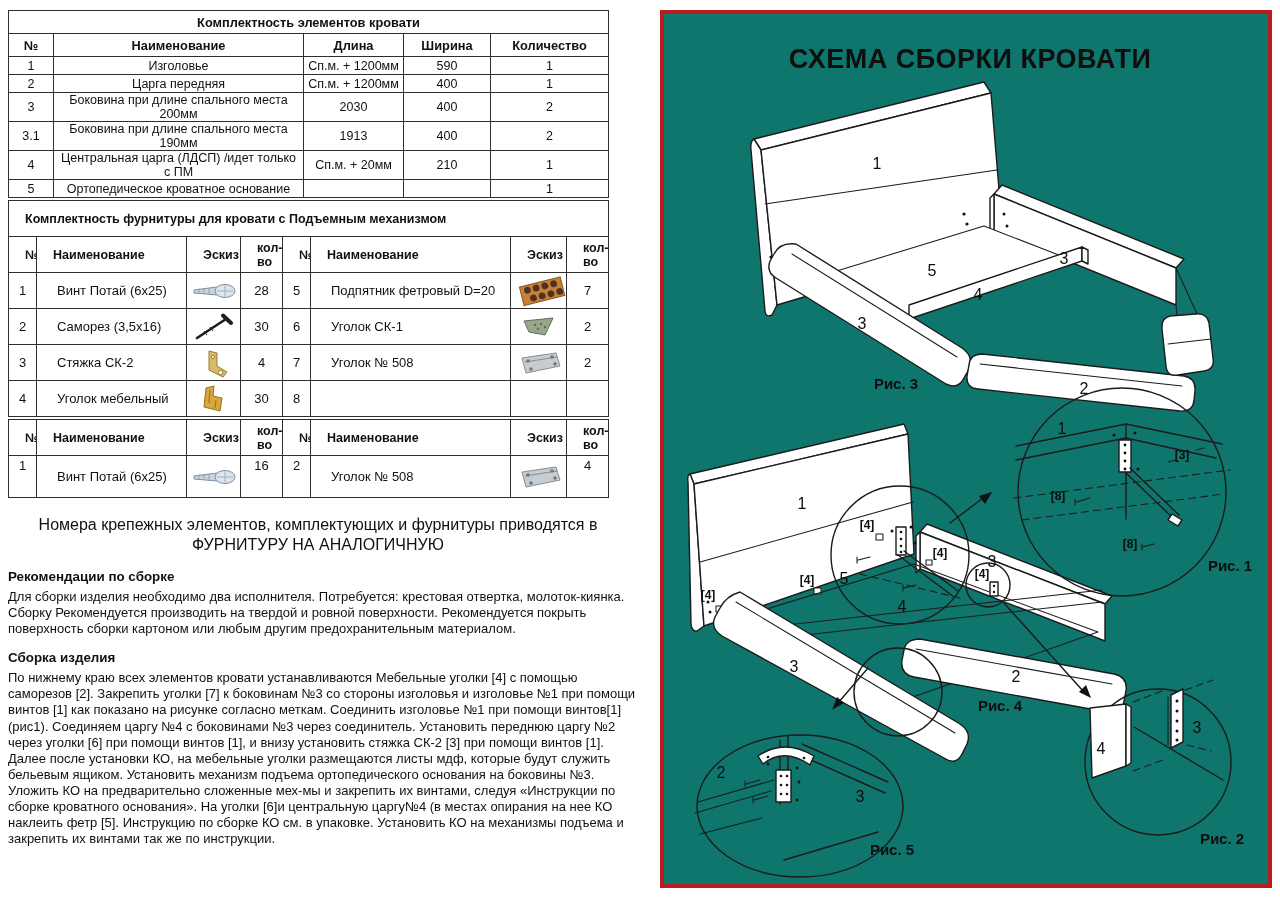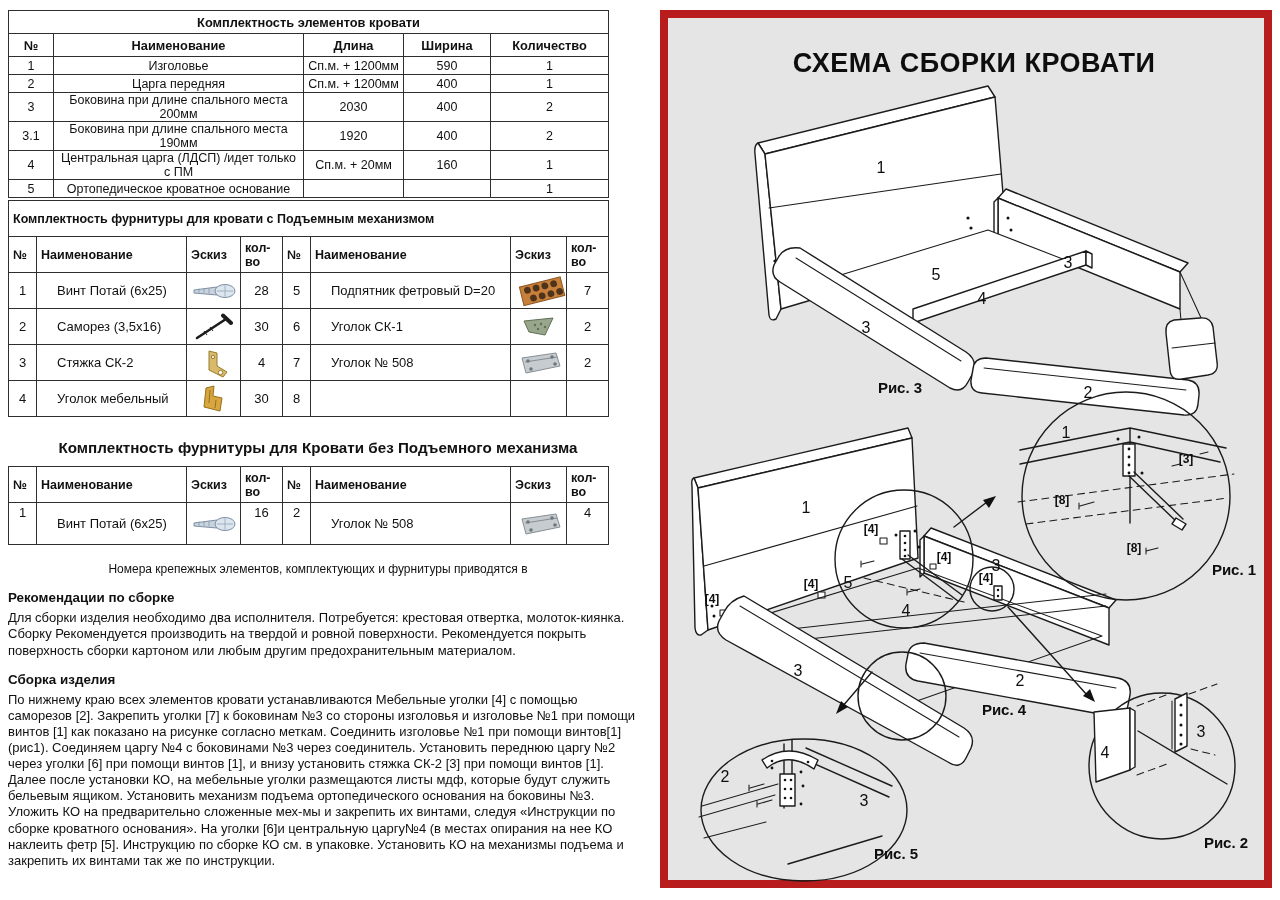--- a/index.html
+++ b/index.html
@@ -9,34 +9,34 @@
   }
   
   .left-col{position:absolute;left:8px;top:10px;width:634px;}
   table{border-collapse:collapse;width:600px;table-layout:fixed;}
   th,td{border:1px solid #2e2e2e;padding:1px 3px;font-size:13px;text-align:center;vertical-align:middle;overflow:hidden;}
   #t1{border:1.5px solid #222;}
   #t2,#t3{border:1.5px solid #222;margin-top:2px;}
   #t1 td{height:17px;font-size:12.5px;padding:0 3px;}
   #t1 th{font-size:12.8px;height:20px;}
   .ttl{font-size:15.2px;font-weight:bold;height:21px;text-align:center;}
-  #t2 th,#t3 th{font-size:12.5px;text-align:left;padding-left:4px;height:33px;vertical-align:middle;}
+  #t2 th,#t3 th{font-size:12.5px;text-align:left;padding-left:16px;height:33px;vertical-align:middle;}
   #t2 td{height:33px;}
   #t3 td{height:38px;}
   td.nm{text-align:left;padding-left:20px;}
   td.num{text-align:center;}
   #t3 td.num{vertical-align:top;padding-top:2px;}
   td.sk svg{display:block;margin:0 auto;}
   .t3-title{font-size:15.2px;font-weight:bold;text-align:center;margin:22px 10px 10px;width:600px;}
-  .notes{font-size:12px;text-align:center;margin-top:17px;line-height:1.28;width:620px;}
+  .notes{font-size:16px;text-align:center;margin-top:17px;line-height:1.28;width:620px;}
   .notes span{display:block;}
   .subhead{font-size:13.4px;font-weight:bold;text-align:left;margin-top:13px;width:620px;}
   .bodytext{font-size:13px;line-height:1.24;margin:5px 0 0;width:630px;}
   
-  .scheme{position:absolute;left:660px;top:10px;width:612px;height:878px;border:8px solid #b91c1c;box-sizing:border-box;background:#e5e5e5;}
+  .scheme{position:absolute;left:660px;top:10px;width:612px;height:878px;border:4px solid #b91c1c;box-sizing:border-box;background:#0f766e;}
   .scheme svg{display:block;}
   .ln{fill:none;stroke:#1b1b1b;stroke-width:1.4;stroke-linejoin:round;stroke-linecap:round;}
   .fw{fill:#ffffff;stroke:#1b1b1b;stroke-width:1.4;stroke-linejoin:round;}
   .thin{stroke-width:1.05;}
   .dash{stroke-dasharray:7 5;}
   .dot{fill:#111;stroke:none;}
   .blk{fill:#111;stroke:none;}
   text{fill:#0e0e0e;text-anchor:middle;font-family:"Liberation Sans",sans-serif;}
   .pl{font-size:16px;}
   .bl{font-size:12px;font-weight:bold;}
@@ -86,29 +86,29 @@
         <tr>
           <td>3</td>
           <td>Боковина при длине спального места 200мм</td>
           <td>2030</td>
           <td>400</td>
           <td>2</td>
         </tr>
         <tr>
           <td>3.1</td>
           <td>Боковина при длине спального места 190мм</td>
-          <td>1920</td>
+          <td>1913</td>
           <td>400</td>
           <td>2</td>
         </tr>
         <tr>
           <td>4</td>
           <td>Центральная царга (ЛДСП) /идет только с ПМ</td>
           <td>Сп.м. + 20мм</td>
-          <td>160</td>
+          <td>210</td>
           <td>1</td>
         </tr>
         <tr>
           <td>5</td>
           <td>Ортопедическое кроватное основание</td>
           <td></td>
           <td></td>
           <td>1</td>
         </tr>
       </tbody>
@@ -237,21 +237,20 @@
           </td>
           <td class="num">30</td>
           <td class="num">8</td>
           <td class="nm"></td>
           <td class="sk"></td>
           <td class="num"></td>
         </tr>
       </tbody>
   </table>
 
-  <div class="t3-title">Комплектность фурнитуры для Кровати без Подъемного механизма</div>
 
   <table id="t3">
     <colgroup>
         <col style="width:28px">
         <col style="width:150px">
         <col style="width:54px">
         <col style="width:42px">
         <col style="width:28px">
         <col style="width:200px">
         <col style="width:56px">
@@ -297,20 +296,21 @@
               <circle cx="39" cy="16" r="1.8" fill="#6f777c"></circle>
             </svg>
           </td>
           <td class="num">4</td>
         </tr>
       </tbody>
   </table>
 
   <div class="notes">
     <span>Номера крепежных элементов, комплектующих и фурнитуры приводятся в</span>
+    <span>ФУРНИТУРУ НА АНАЛОГИЧНУЮ</span>
   </div>
 
   <div class="subhead">Рекомендации по сборке</div>
   <p class="bodytext">Для сборки изделия необходимо два исполнителя. Потребуется: крестовая отвертка, молоток-киянка. Сборку Рекомендуется производить на твердой и ровной поверхности. Рекомендуется покрыть поверхность сборки картоном или любым другим предохранительным материалом.</p>
 
   <div class="subhead">Сборка изделия</div>
   <p class="bodytext">По нижнему краю всех элементов кровати устанавливаются Мебельные уголки [4] с помощью саморезов [2]. Закрепить уголки [7] к боковинам №3 со стороны изголовья и изголовье №1 при помощи винтов [1] как показано на рисунке согласно меткам. Соединить изголовье №1 при помощи винтов[1] (рис1). Соединяем царгу №4 с боковинами №3 через соединитель. Установить переднюю царгу №2 через уголки [6] при помощи винтов [1], и внизу установить стяжка СК-2 [3] при помощи винтов [1]. Далее после установки КО, на мебельные уголки размещаются листы мдф, которые будут служить бельевым ящиком. Установить механизм подъема ортопедического основания на боковины №3. Уложить КО на предварительно сложенные мех-мы и закрепить их винтами, следуя «Инструкции по сборке кроватного основания». На уголки [6]и центральную царгу№4 (в местах опирания на нее КО наклеить фетр [5]. Инструкцию по сборке КО см. в упаковке. Установить КО на механизмы подъема и закрепить их винтами так же по инструкции.</p>
 
 </div>
 

